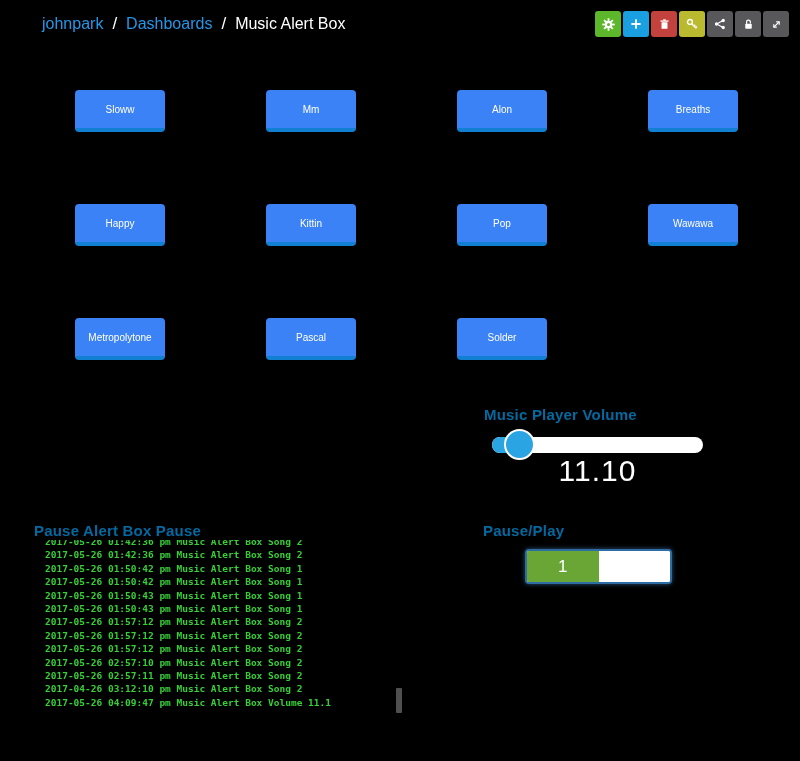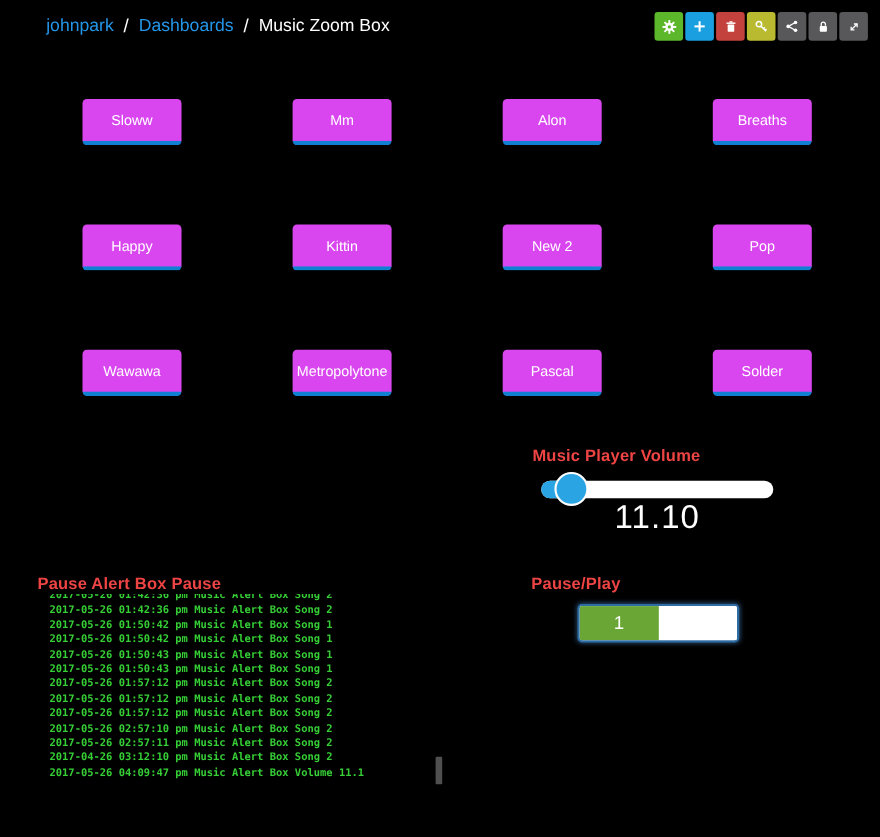--- a/index.html
+++ b/index.html
@@ -30,33 +30,33 @@
   .button-grid {
     position: absolute; left: 75px; top: 90px;
     display: grid;
     grid-template-columns: repeat(4, 90px);
     column-gap: 101px;
     grid-auto-rows: 42px;
     row-gap: 72px;
   }
   .mbtn {
     width: 90px; height: 42px;
-    background: #d946ef;
+    background: #3b82f6;
     border: none;
     border-bottom: 4px solid #1280d2;
     border-radius: 4px;
     color: #fff; font-family: "Liberation Sans", sans-serif;
-    font-size: 13px; font-weight: 500;
+    font-size: 10px; font-weight: 500;
     cursor: pointer;
     display: flex; align-items: center; justify-content: center;
   }
 
   
   .block-label {
-    position: absolute; color: #ef4444; font-size: 15px; font-weight: 600;
+    position: absolute; color: #0369a1; font-size: 15px; font-weight: 600;
     white-space: nowrap; letter-spacing: 0.2px;
   }
   .slider-track {
     position: absolute; left: 492px; top: 437px; width: 211px; height: 16px;
     background: #fff; border-radius: 9px;
   }
   .slider-fill {
     position: absolute; left: 0; top: 0; height: 16px;
     background: #2ba4e4; border-radius: 9px 0 0 9px;
   }
@@ -104,21 +104,21 @@
   }
 </style>
 </head>
 <body>
 
 <nav class="breadcrumb">
   <a>johnpark</a>
   <span class="sep">/</span>
   <a>Dashboards</a>
   <span class="sep">/</span>
-  <span>Music Zoom Box</span>
+  <span>Music Alert Box</span>
 </nav>
 
 <div class="toolbar">
   <button class="tb-btn" title="" style="background: rgb(92, 183, 43);">
     <span>
       <svg width="15" height="15" viewBox="0 0 24 24" fill="#fff">
         <g>
           <rect x="10.6" y="2" width="2.8" height="6"></rect>
           <rect x="10.6" y="16" width="2.8" height="6"></rect>
           <rect x="10.6" y="2" width="2.8" height="6" transform="rotate(45 12 12)"></rect>
@@ -208,23 +208,20 @@
 
   <button class="mbtn">
     <span class="mbtn-label">Happy</span>
   </button>
 
   <button class="mbtn">
     <span class="mbtn-label">Kittin</span>
   </button>
 
 
-  <button class="mbtn">
-    <span class="mbtn-label">New 2</span>
-  </button>
 
   <button class="mbtn">
     <span class="mbtn-label">Pop</span>
   </button>
 
   <button class="mbtn">
     <span class="mbtn-label">Wawawa</span>
   </button>
 
 

